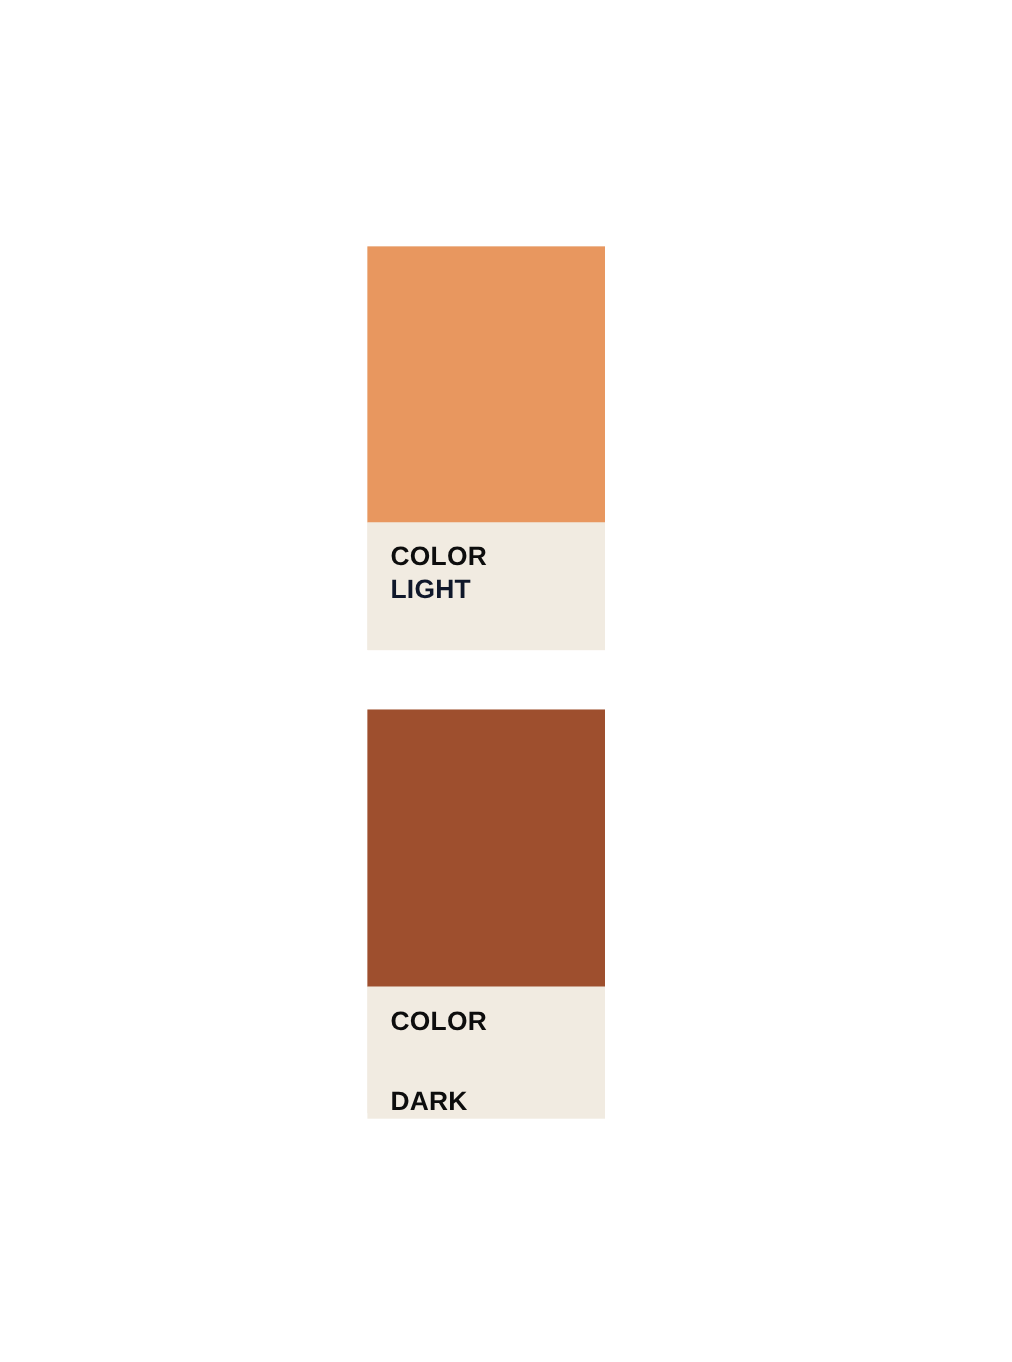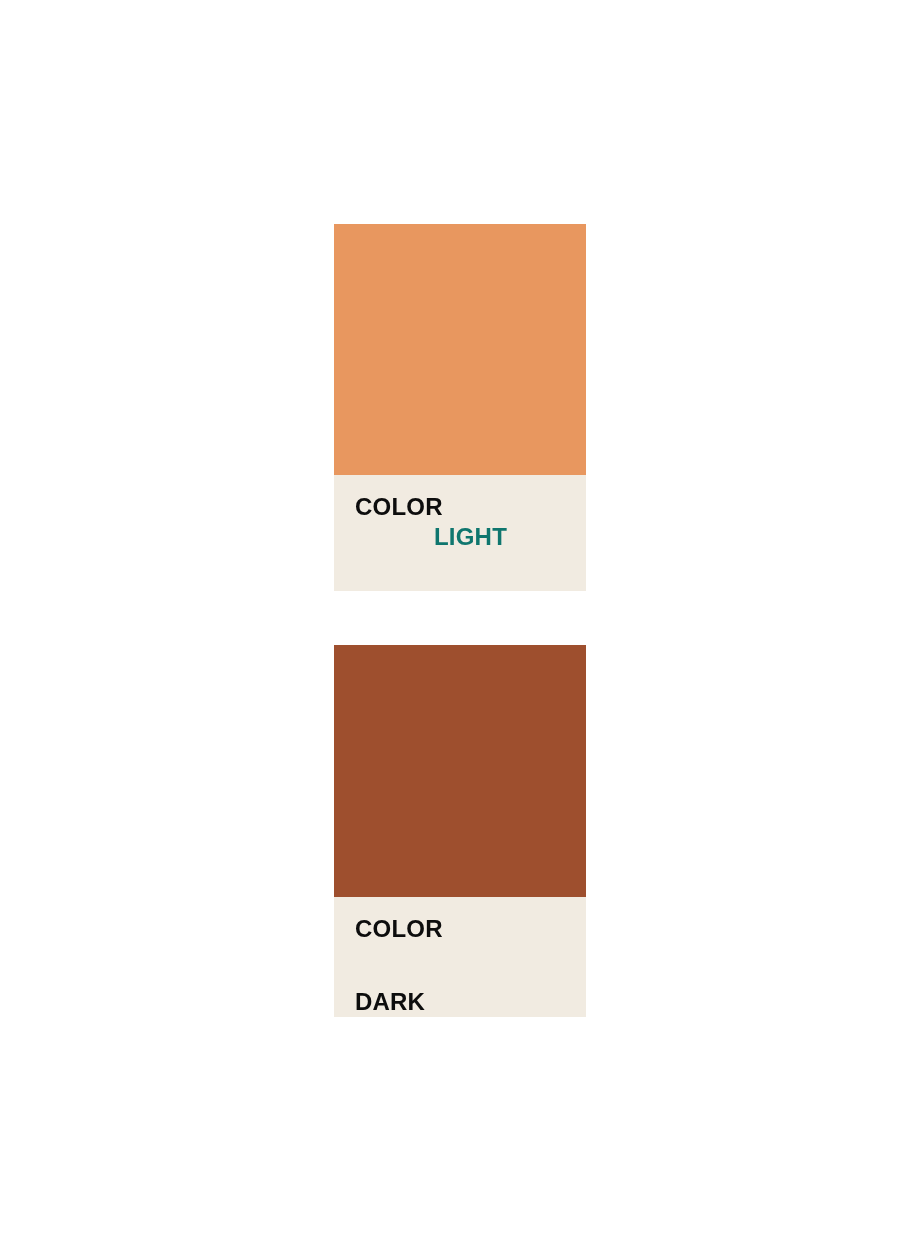--- a/index.html
+++ b/index.html
@@ -18,21 +18,21 @@
   #palette-board {
     position: relative;
     width: 920px;
     height: 1238px;
     background: #ffffff;
   }
 
   .swatch-card {
     position: absolute;
     left: 334px;
-    width: 252px;
+    width: 216px;
     display: flex;
     flex-direction: column;
     background: #F1EBE1;
   }
 
   #swatch-card-light { top: 224px; height: 367px; }
   #swatch-card-dark  { top: 645px; height: 367px; }
 
   .swatch-color {
     width: 100%;
@@ -63,21 +63,21 @@
 </style>
 </head>
 <body style="background: rgb(255, 255, 255);">
 
 <div id="palette-board">
 
   <div class="swatch-card" id="swatch-card-light" style="background-color: rgb(241, 235, 225);">
     <div class="swatch-color" style="background: rgb(232, 151, 95);"></div>
     <div class="swatch-label" style="background-color: rgb(241, 235, 225);">
       <span class="swatch-label-line" style="color: rgb(13, 13, 13);">COLOR</span>
-      <span class="swatch-label-line" style="color: #0f766e; text-align: center;">LIGHT</span>
+      <span class="swatch-label-line" style="color: #0f172a;">LIGHT</span>
     </div>
   </div>
 
   <div class="swatch-card" id="swatch-card-dark" style="background-color: rgb(241, 235, 225);">
     <div class="swatch-color" style="background: rgb(158, 79, 46);"></div>
     <div class="swatch-label" style="background-color: rgb(241, 235, 225);">
       <span class="swatch-label-line" style="color: rgb(13, 13, 13);">COLOR</span>
       <span class="swatch-label-line" style="color: rgb(13, 13, 13); margin-top: 43px;">DARK</span>
     </div>
   </div>

